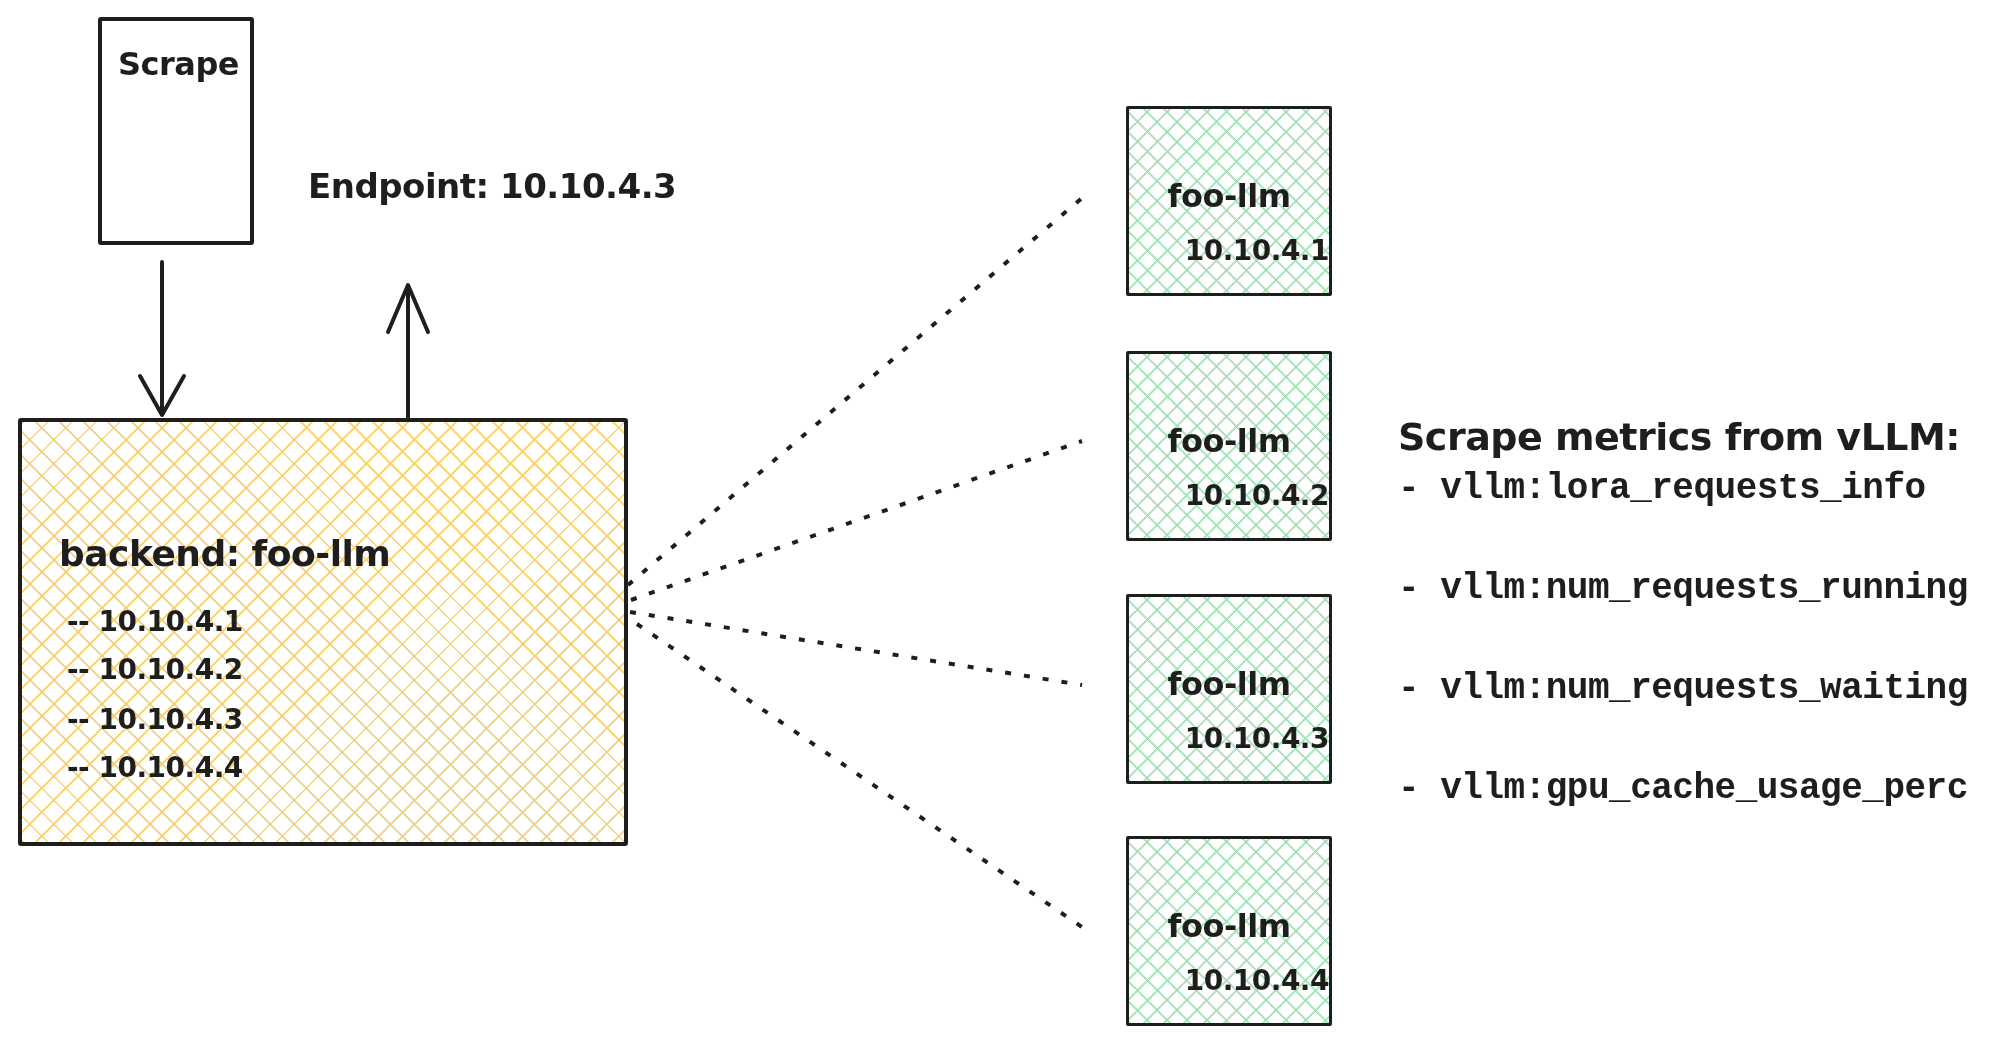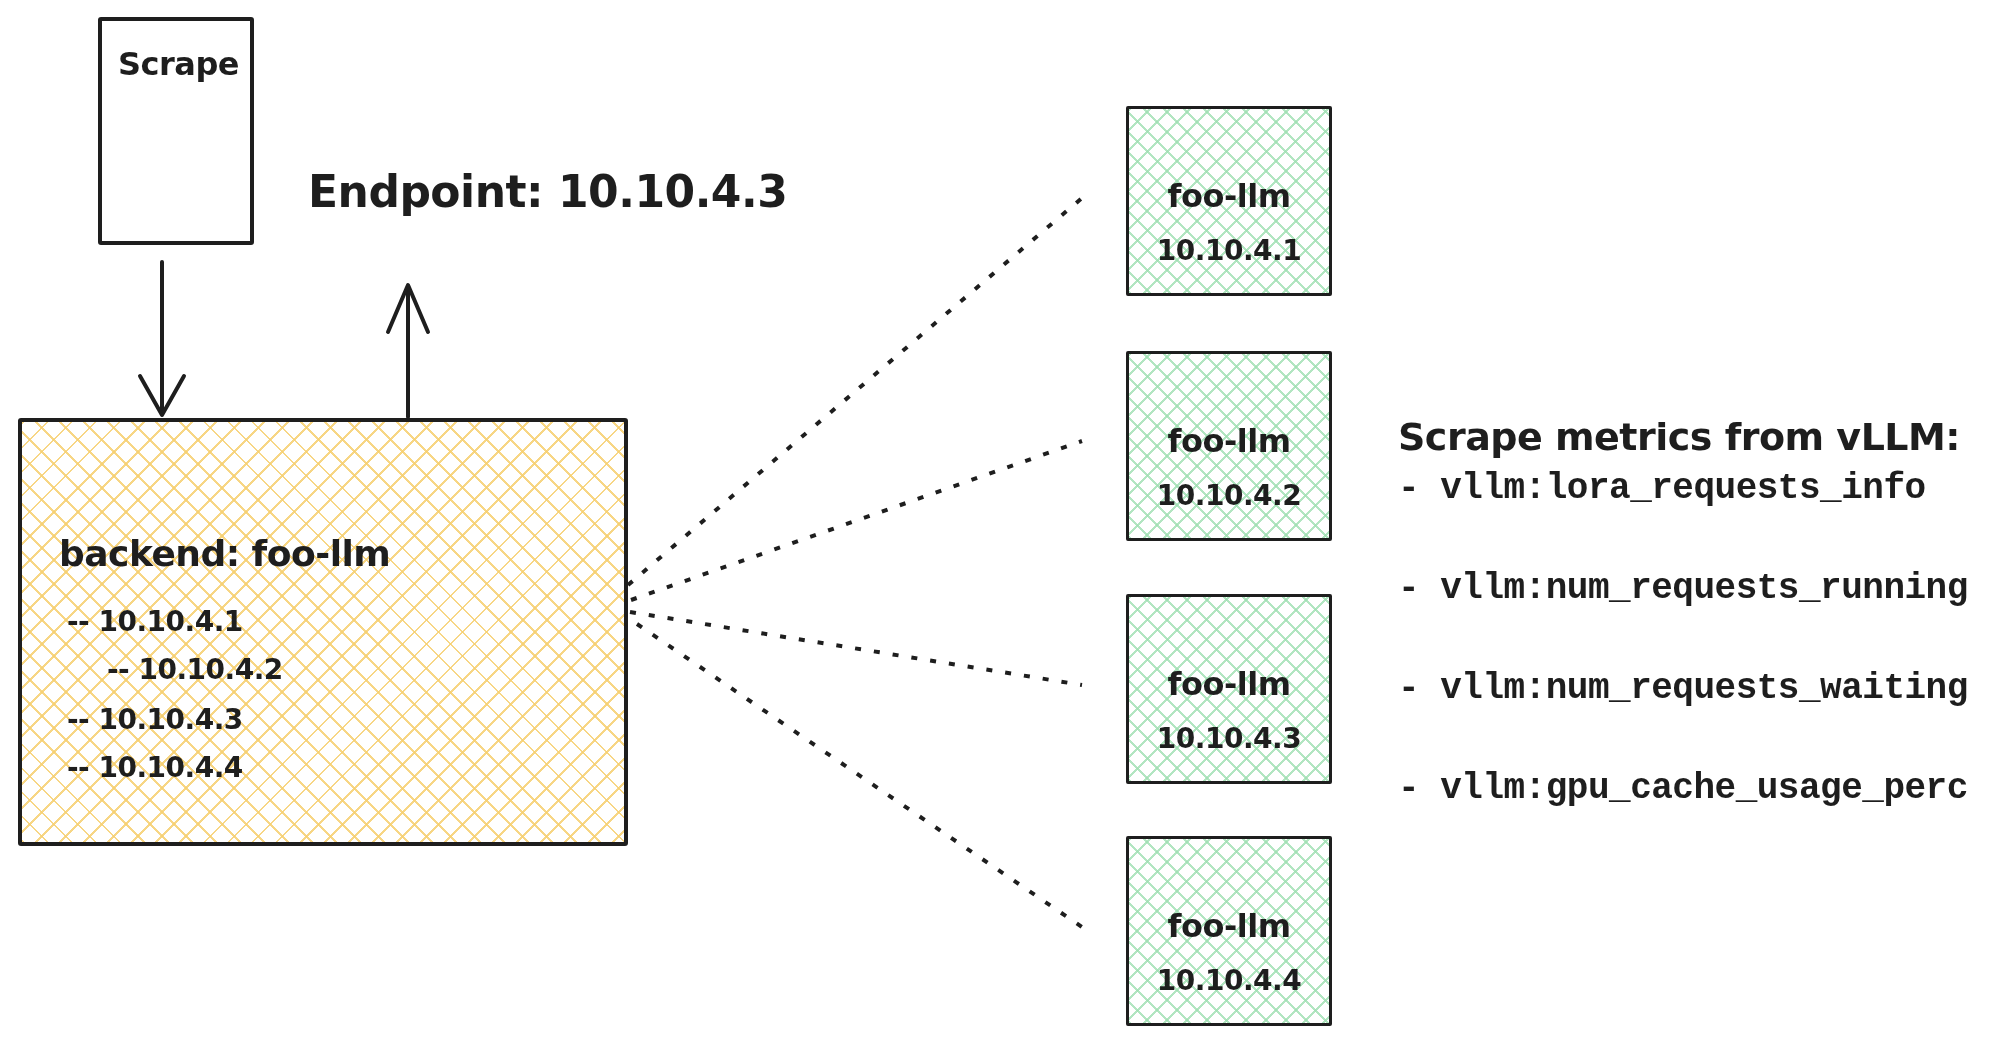--- a/index.html
+++ b/index.html
@@ -29,21 +29,21 @@
     border:4px solid #1e1e1e;border-radius:3px;
     background-color:#ffffff;
     background-image:
       repeating-linear-gradient(45deg,  rgba(246,207,111,0.85) 0 2px, transparent 2px 17px),
       repeating-linear-gradient(135deg, rgba(246,207,111,0.85) 0 2px, transparent 2px 17px);
   }
   .epp-title{left:38px;top:55px;font-size:30px;font-weight:600;letter-spacing:-0.5px;white-space:nowrap;}
   .epp-backend{left:37px;top:111px;font-size:36px;font-weight:600;letter-spacing:-0.5px;white-space:nowrap;}
   .epp-ip{left:45px;font-size:28px;font-weight:600;letter-spacing:-0.5px;white-space:nowrap;}
   .epp-ip.i0{top:183px;}
-  .epp-ip.i1{top:231px;margin-left:40px;}
+  .epp-ip.i1{top:231px;}
   .epp-ip.i2{top:281px;}
   .epp-ip.i3{top:329px;}
 
   .pod{
     left:1108px;width:200px;height:184px;
     border:3px solid #1e1e1e;border-radius:2px;
     background-color:#ffffff;
     background-image:
       repeating-linear-gradient(45deg,  rgba(159,223,178,0.80) 0 2px, transparent 2px 14px),
       repeating-linear-gradient(135deg, rgba(159,223,178,0.80) 0 2px, transparent 2px 14px);
@@ -52,26 +52,26 @@
   .pod.p0{top:106px;}
   .pod.p1{top:351px;}
   .pod.p2{top:594px;}
   .pod.p3{top:836px;}
   .pod-name{
     position:absolute;left:0;top:68px;width:100%;
     text-align:center;font-size:32px;font-weight:600;letter-spacing:-0.5px;
   }
   .pod-ip{
     position:absolute;left:0;top:125px;width:100%;
-    text-align:center;font-size:28px;font-weight:600;letter-spacing:-0.5px;
+    text-align:right;font-size:28px;font-weight:600;letter-spacing:-0.5px;
   }
 
   .endpoint-label{
     left:308px;top:166px;
-    font-size:44px;font-weight:600;letter-spacing:-0.5px;white-space:nowrap;
+    font-size:34px;font-weight:600;letter-spacing:-0.5px;white-space:nowrap;
   }
 
   
   .metrics-title{
     left:1398px;top:367px;
     font-size:38px;font-weight:700;letter-spacing:-0.5px;white-space:nowrap;margin-top:48px;
   }
   .metric-item{
     left:1398px;
     font-size:36px;font-weight:600;letter-spacing:-0.5px;white-space:nowrap;font-family:Liberation Mono, monospace;

